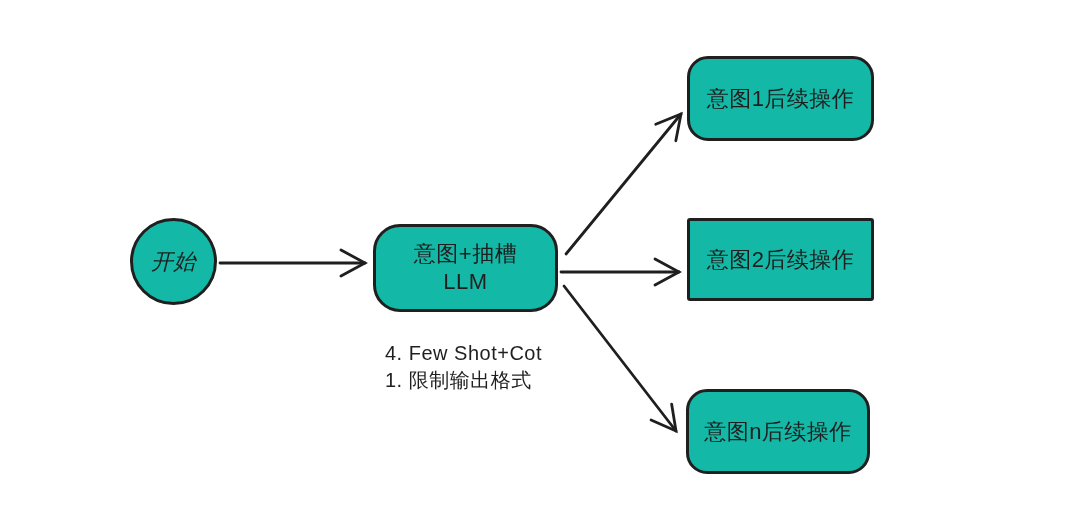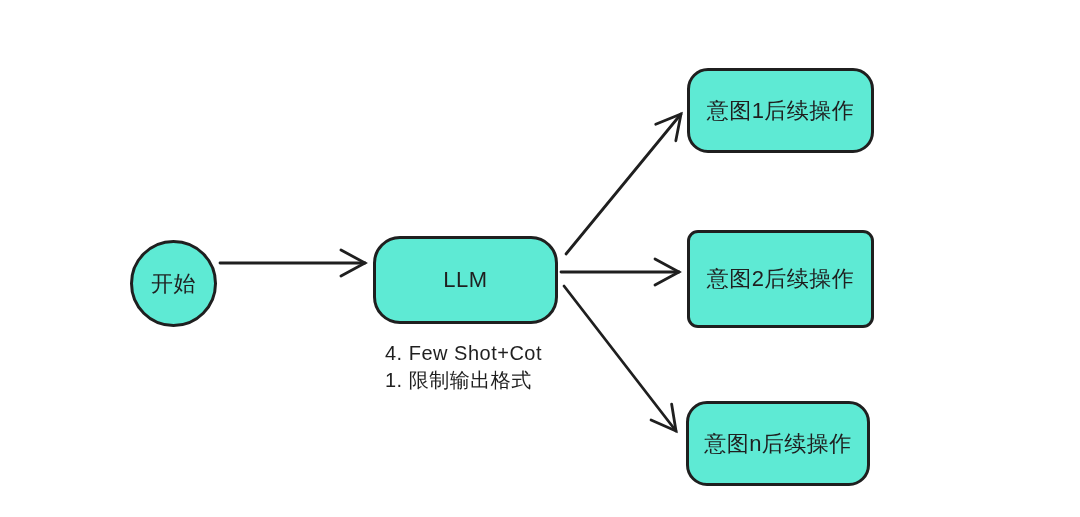--- a/index.html
+++ b/index.html
@@ -20,50 +20,50 @@
     position: absolute;
     left: 0;
     top: 0;
     width: 1080px;
     height: 517px;
   }
   .node {
     position: absolute;
     box-sizing: border-box;
     border: 3px solid #1f1f1f;
-    background: #5eead4;
+    background: #14b8a6;
     display: flex;
     flex-direction: column;
     align-items: center;
     justify-content: center;
     text-align: center;
     font-size: 22px;
     line-height: 28px;
     letter-spacing: 0.5px;
-    margin-top: 12px;
   }
   .node.circle {
     left: 130px;
-    top: 228px;
+    top: 218px;
     width: 87px;
     height: 87px;
     border-radius: 50%;
+    font-style: italic;
   }
   .node.rect {
     border-radius: 24px;
   }
   .node.llm {
     left: 373px;
     top: 224px;
     width: 185px;
     height: 88px;
     border-radius: 27px;
   }
   .node.intent1 { left: 687px; top: 56px;  width: 187px; height: 85px; border-radius: 21px; }
-  .node.intent2 { left: 687px; top: 218px; width: 187px; height: 98px; border-radius: 11px; }
+  .node.intent2 { left: 687px; top: 218px; width: 187px; height: 83px; border-radius: 3px; }
   .node.intentn { left: 686px; top: 389px; width: 184px; height: 85px; border-radius: 21px; }
   .notes {
     position: absolute;
     left: 385px;
     top: 340px;
     font-size: 20px;
     line-height: 27px;
     letter-spacing: 0.5px;
     text-align: left;
     white-space: nowrap;
@@ -84,20 +84,21 @@
     <line x1="566" y1="254" x2="681" y2="114" stroke="#1f1f1f" stroke-width="2.8" stroke-linecap="round" marker-end="url(#openArrow)"></line>
     <line x1="561" y1="272" x2="679" y2="272" stroke="#1f1f1f" stroke-width="2.8" stroke-linecap="round" marker-end="url(#openArrow)"></line>
     <line x1="564" y1="286" x2="676" y2="431" stroke="#1f1f1f" stroke-width="2.8" stroke-linecap="round" marker-end="url(#openArrow)"></line>
   </svg>
 
   <div class="node circle">
     <span>开始</span>
   </div>
 
   <div class="node llm">
+    <span>意图+抽槽</span>
     <span>LLM</span>
   </div>
 
   <div class="notes">
     <div>4. Few Shot+Cot</div>
     <div>1. 限制输出格式</div>
   </div>
 
   <div class="node rect intent1">
     <span>意图1后续操作</span>

